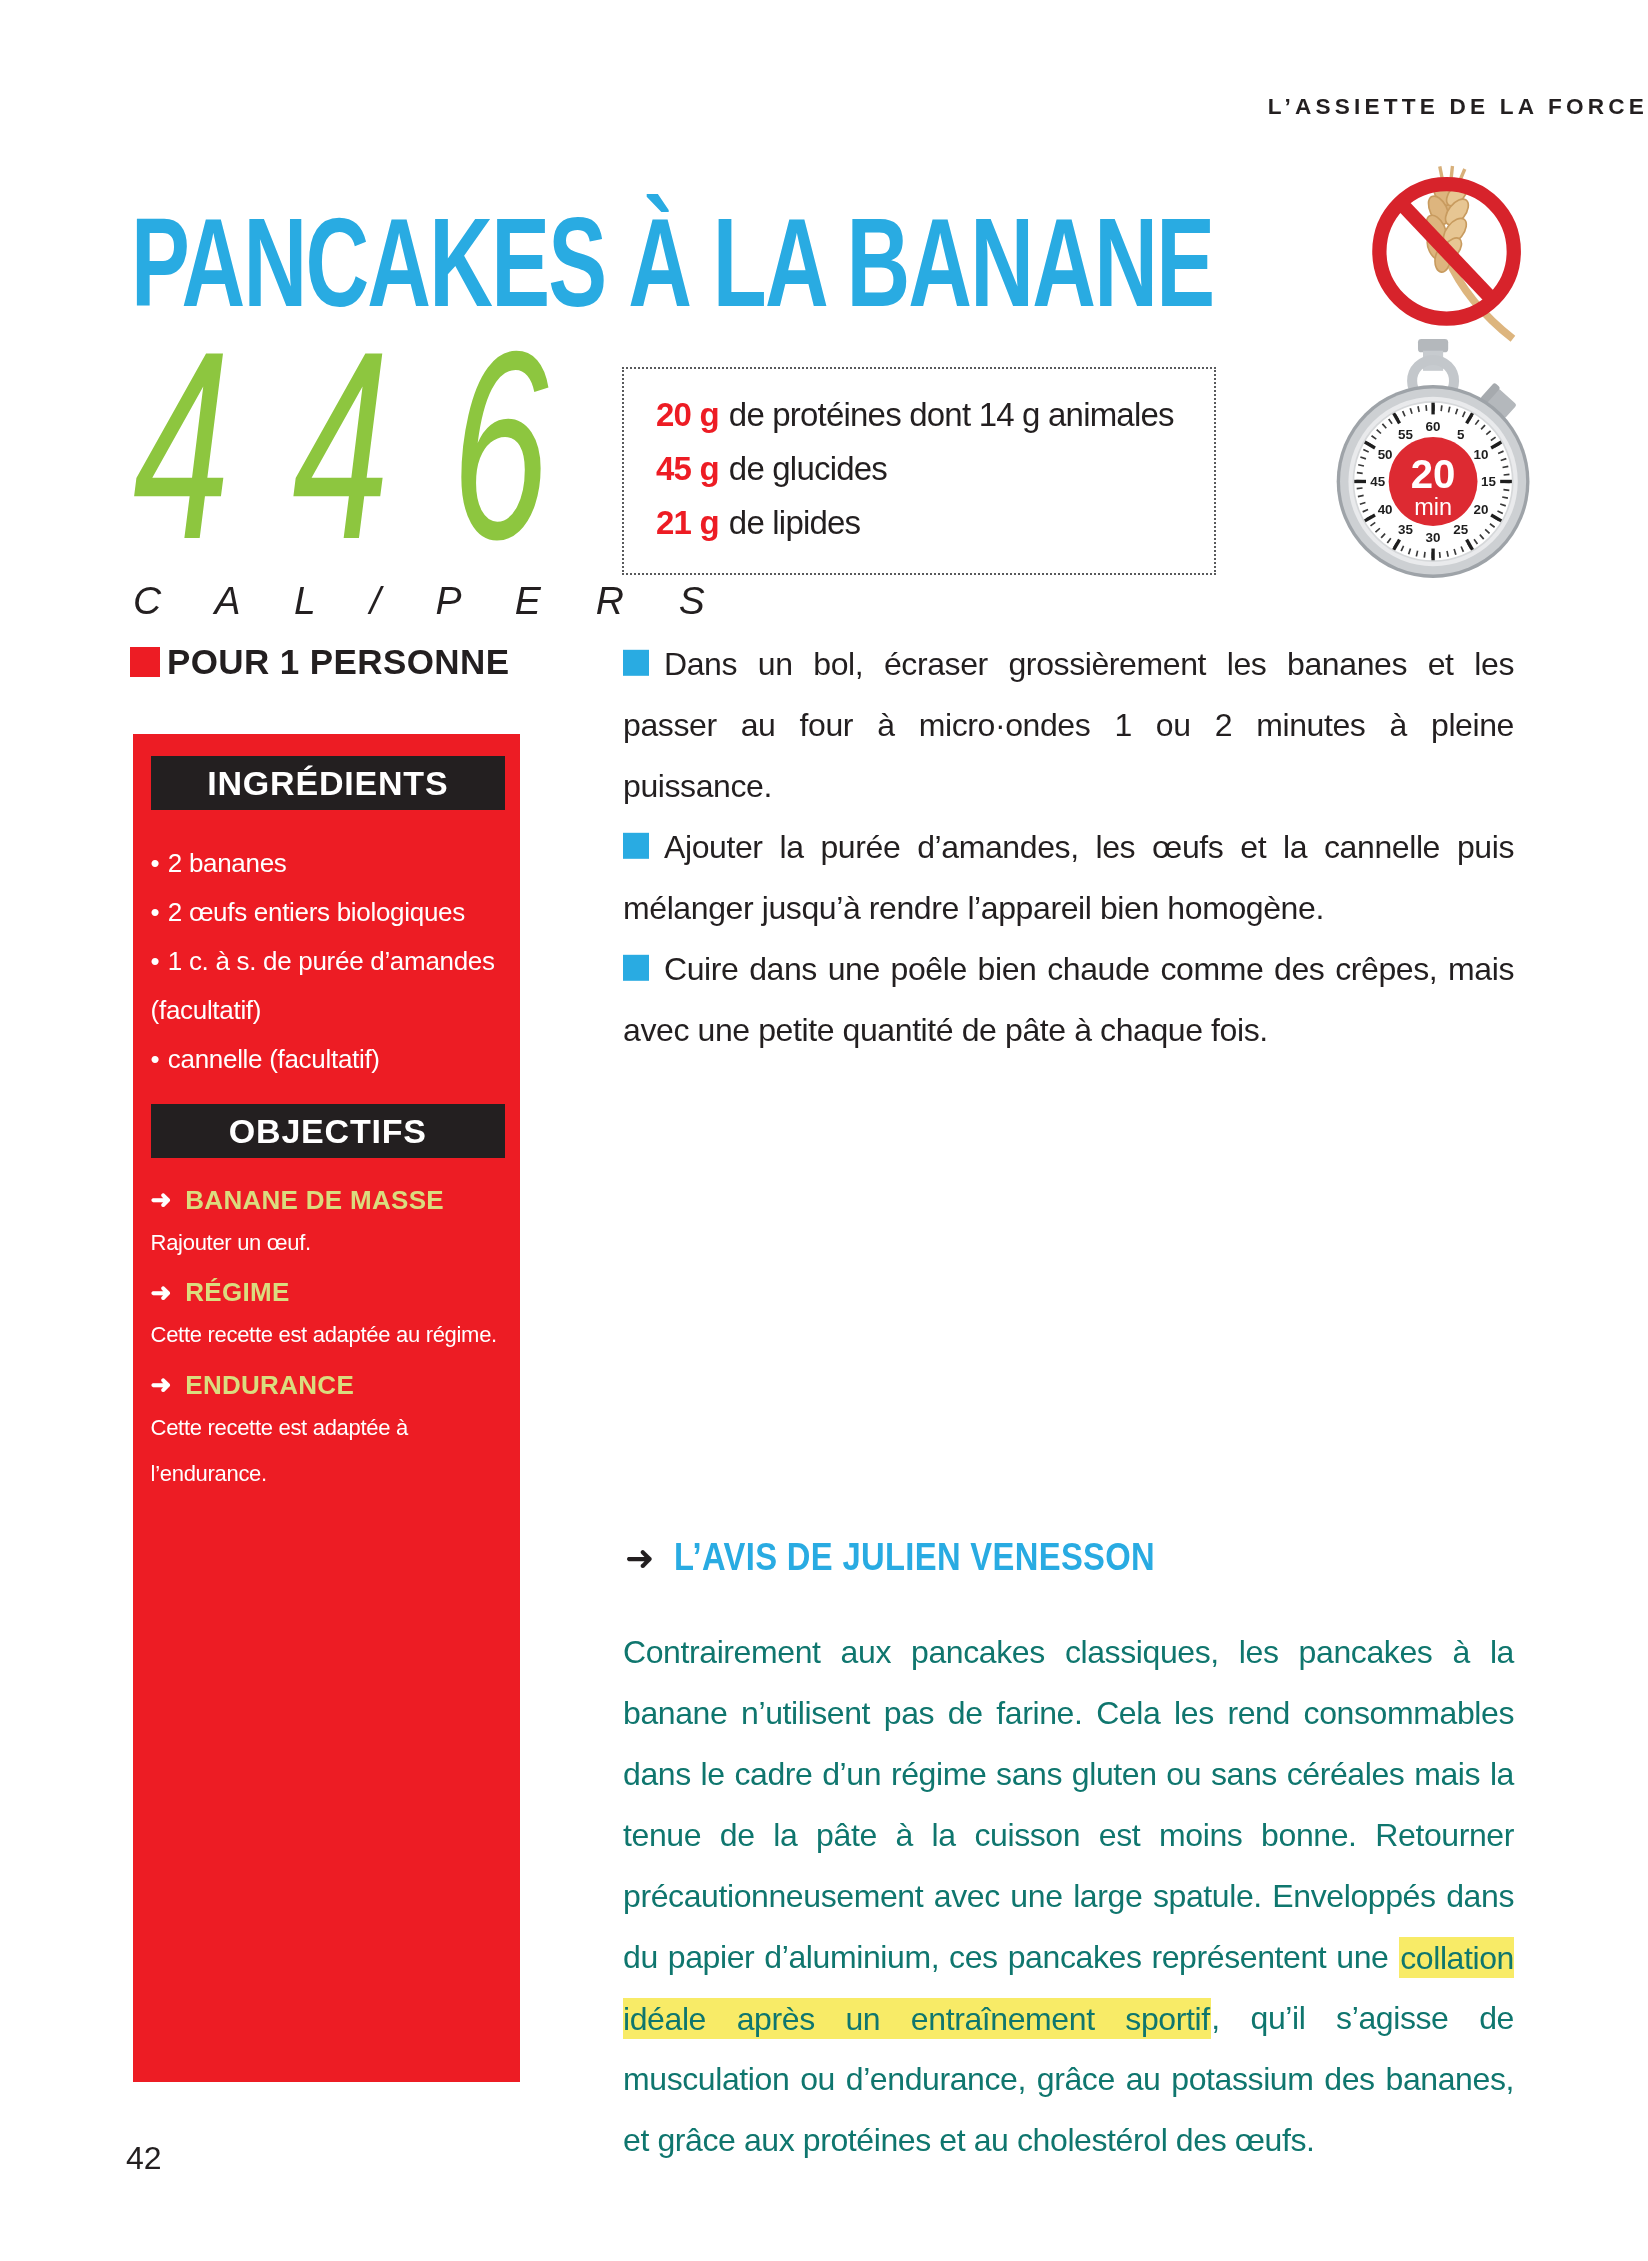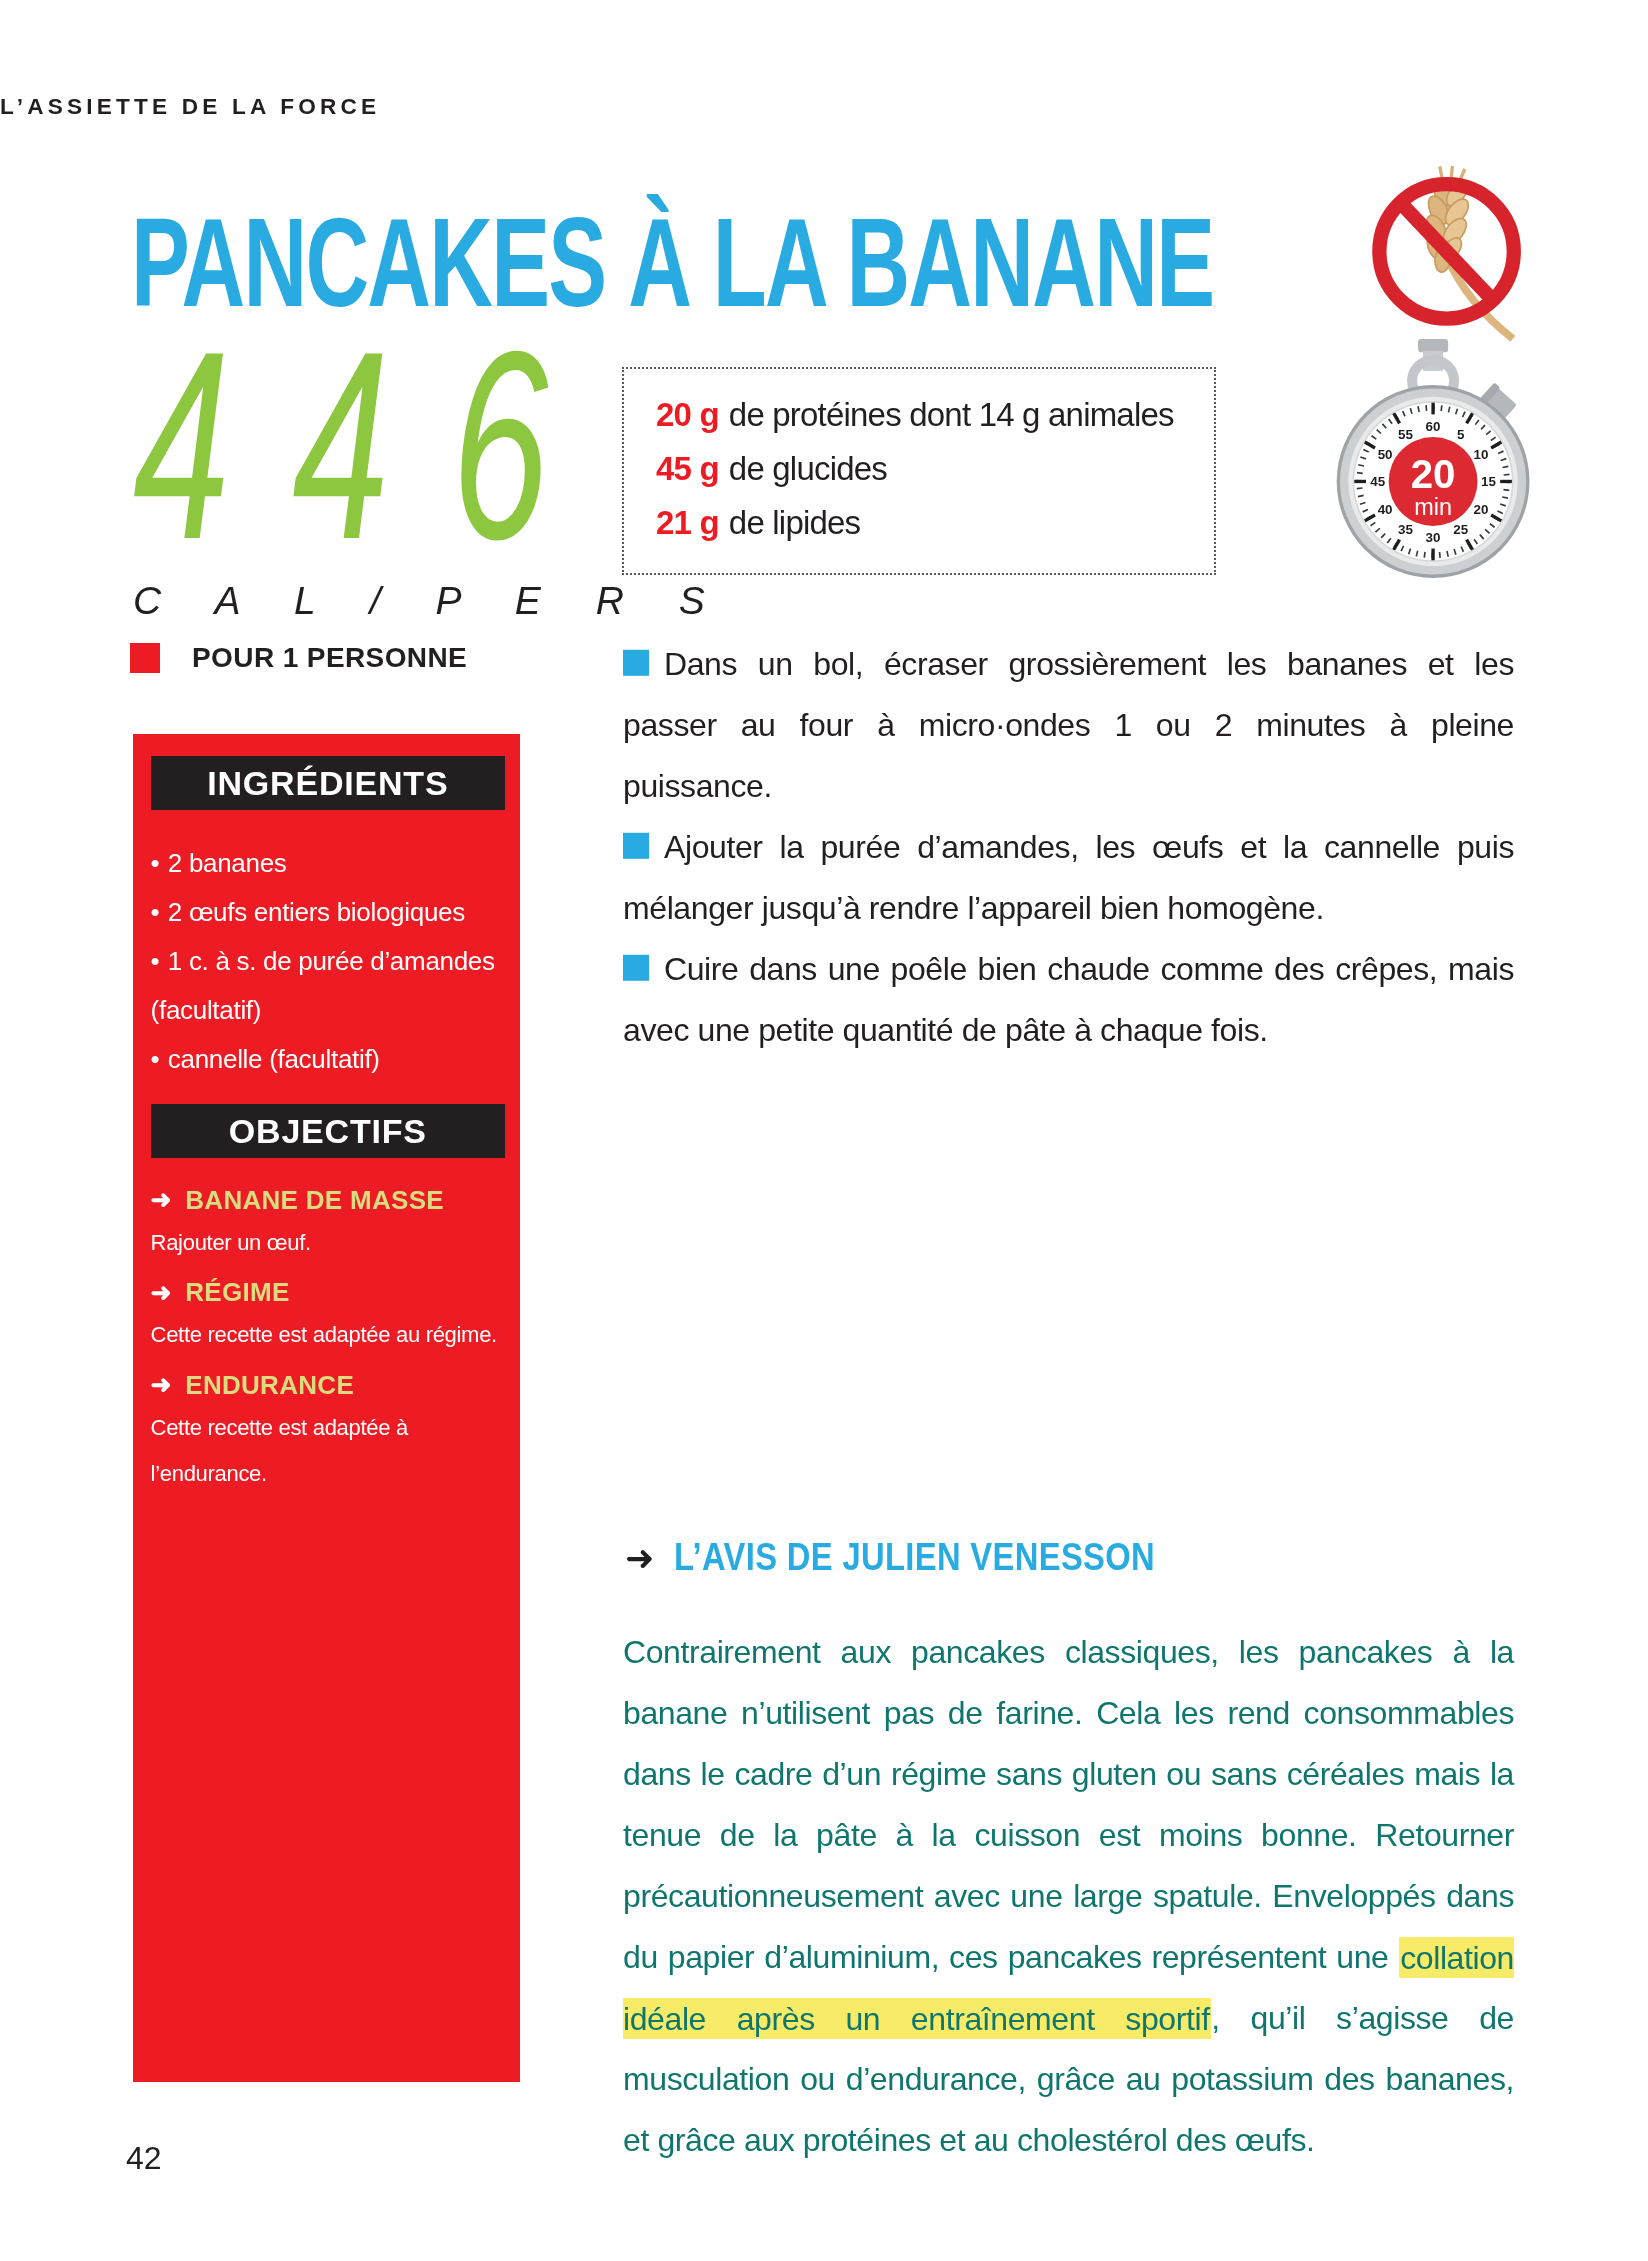--- a/index.html
+++ b/index.html
@@ -3,21 +3,21 @@
 <meta charset="utf-8">
 <style>
   html,body { margin:0; padding:0; background:#ffffff; }
   .page {
     position:relative; width:1648px; height:2261px; background:#ffffff;
     font-family:"Liberation Sans", sans-serif; color:#231f20; overflow:hidden;
   }
 
   
   .running-header {
-    position:absolute; top:94px; left:0; width:100%; text-align:left;
+    position:absolute; top:94px; left:0; width:100%; text-align:right;
     font-size:22.6px; font-weight:bold; letter-spacing:4.2px; color:#231f20;
   }
 
   
   .recipe-title {
     position:absolute; left:131px; top:200px;
     font-size:126px; font-weight:bold; color:#29abe2; line-height:1;
     white-space:nowrap; display:inline-block;
     transform:scaleX(0.70); transform-origin:left top; letter-spacing:-2.5px;
   }
@@ -40,22 +40,22 @@
   }
   .nutri-line { font-size:33px; line-height:54px; letter-spacing:-0.8px; white-space:nowrap; }
   .nutri-amount { color:#ed1c24; font-weight:bold; margin-right:10px; letter-spacing:-0.8px; }
 
   
   .badge-gluten { position:absolute; left:1365px; top:159px; }
   .badge-timer  { position:absolute; left:1335px; top:332px; }
 
   
   .serving {
-    position:absolute; left:130px; top:642px; display:flex; align-items:center; gap:32px;
-    font-size:28px; font-weight:bold; letter-spacing:0.4px;
+    position:absolute; left:130px; top:642px; display:flex; align-items:center; gap:7px;
+    font-size:35px; font-weight:bold; letter-spacing:0.4px;
   }
   .serving-square { width:30px; height:30px; background:#ed1c24; flex:0 0 auto; }
 
   
   .side-panel {
     position:absolute; left:133px; top:734px; width:387px; height:1348px;
     background:#ed1c24; box-sizing:border-box; padding:22px 15px 0 17.6px; color:#ffffff;
   }
   .panel-header {
     background:#231f20; color:#ffffff; text-align:center;

